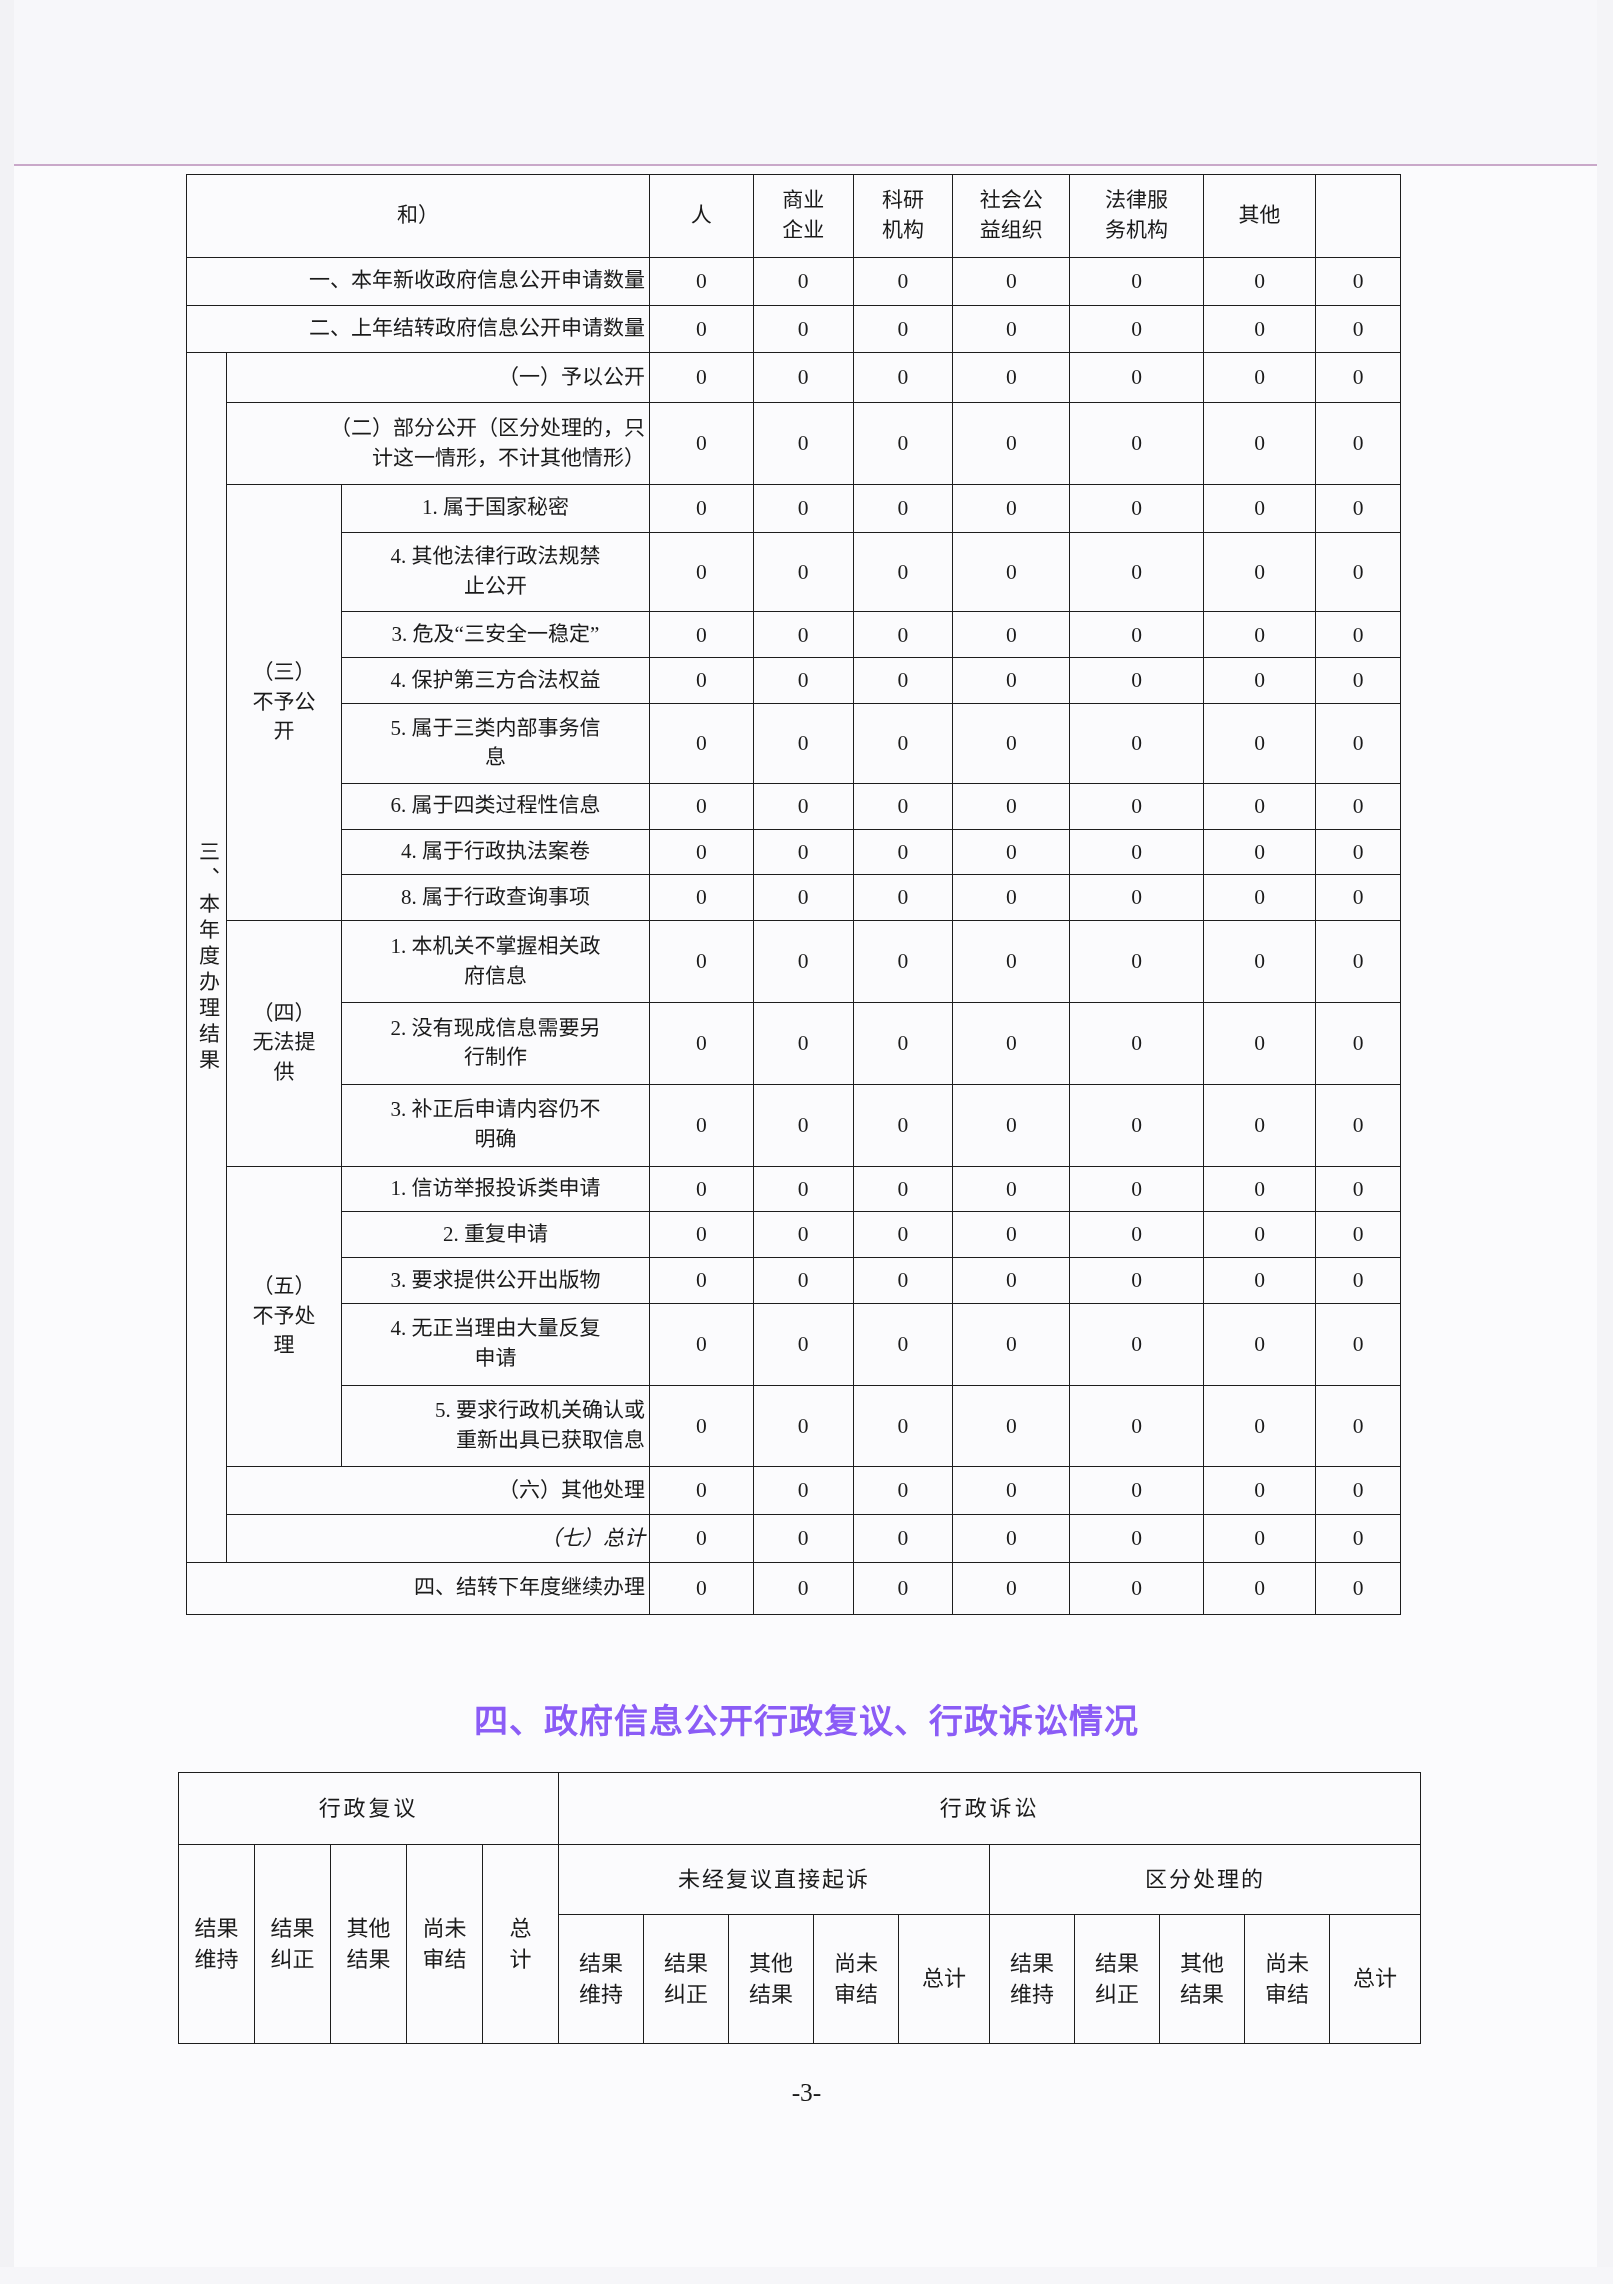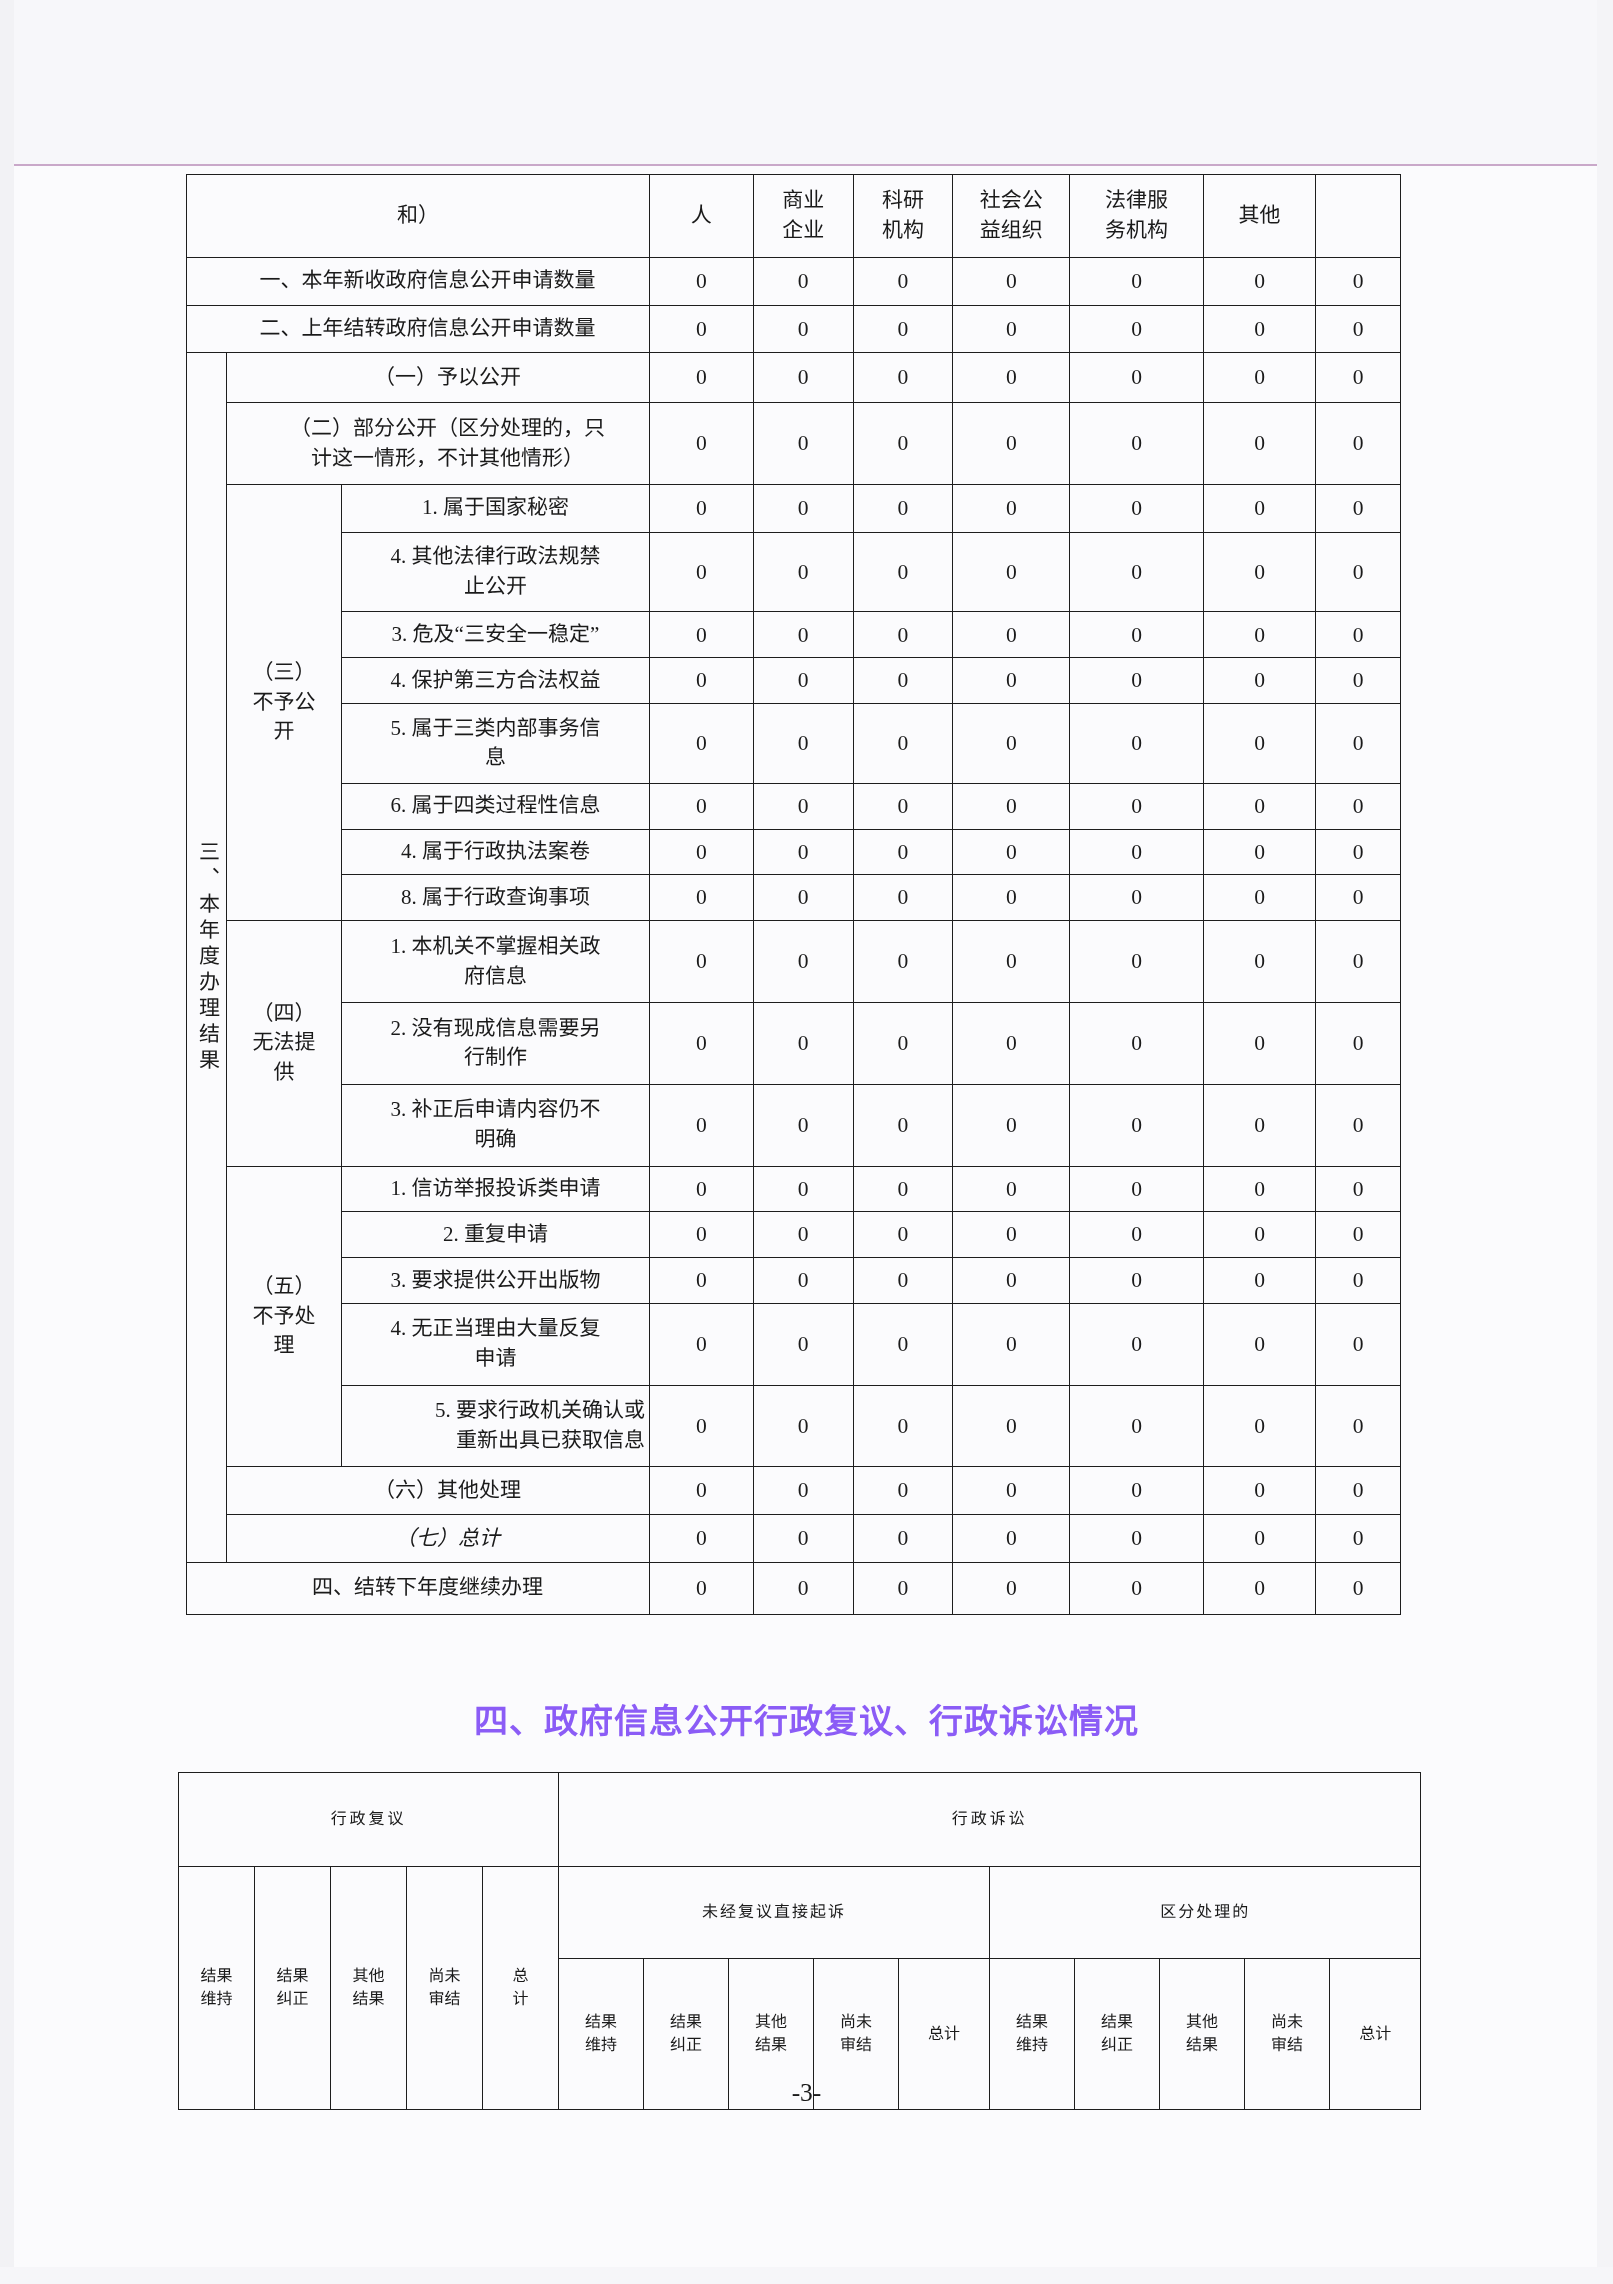--- a/index.html
+++ b/index.html
@@ -73,21 +73,21 @@
     border: 1.6px solid #1d1d1d;
     font-weight: normal;
     font-size: 21px;
     line-height: 1.42;
     padding: 3.9px 3.9px;
     text-align: center;
     vertical-align: middle;
     font-family: "Liberation Serif", "DejaVu Serif", serif;
   }
   table.doc td.lft {
-    text-align: center;
+    text-align: right;
     padding-left: 23px;
   }
   table.doc td.num {
     font-size: 21.6px;
     font-family: "Liberation Serif", "DejaVu Serif", serif;
   }
   td.hdr {
     font-size: 21px;
     line-height: 1.3;
   }
@@ -133,25 +133,25 @@
     width: 1225px;
   }
   table.doc2 {
     border-collapse: collapse;
     table-layout: fixed;
     width: 100%;
   }
   table.doc2 td {
     border: 1.6px solid #1d1d1d;
     font-weight: normal;
-    font-size: 16px;
+    font-size: 22px;
     line-height: 1.42;
     text-align: center;
     vertical-align: middle;
-    padding: 18px 2px;
+    padding: 7px 2px;
     font-family: "Liberation Serif", "DejaVu Serif", serif;
   }
   td.t2-top {
     height: 57px;
     font-size: 22.5px;
     letter-spacing: 2.9px;
   }
   td.t2-mid {
     height: 55px;
     font-size: 21.6px;

